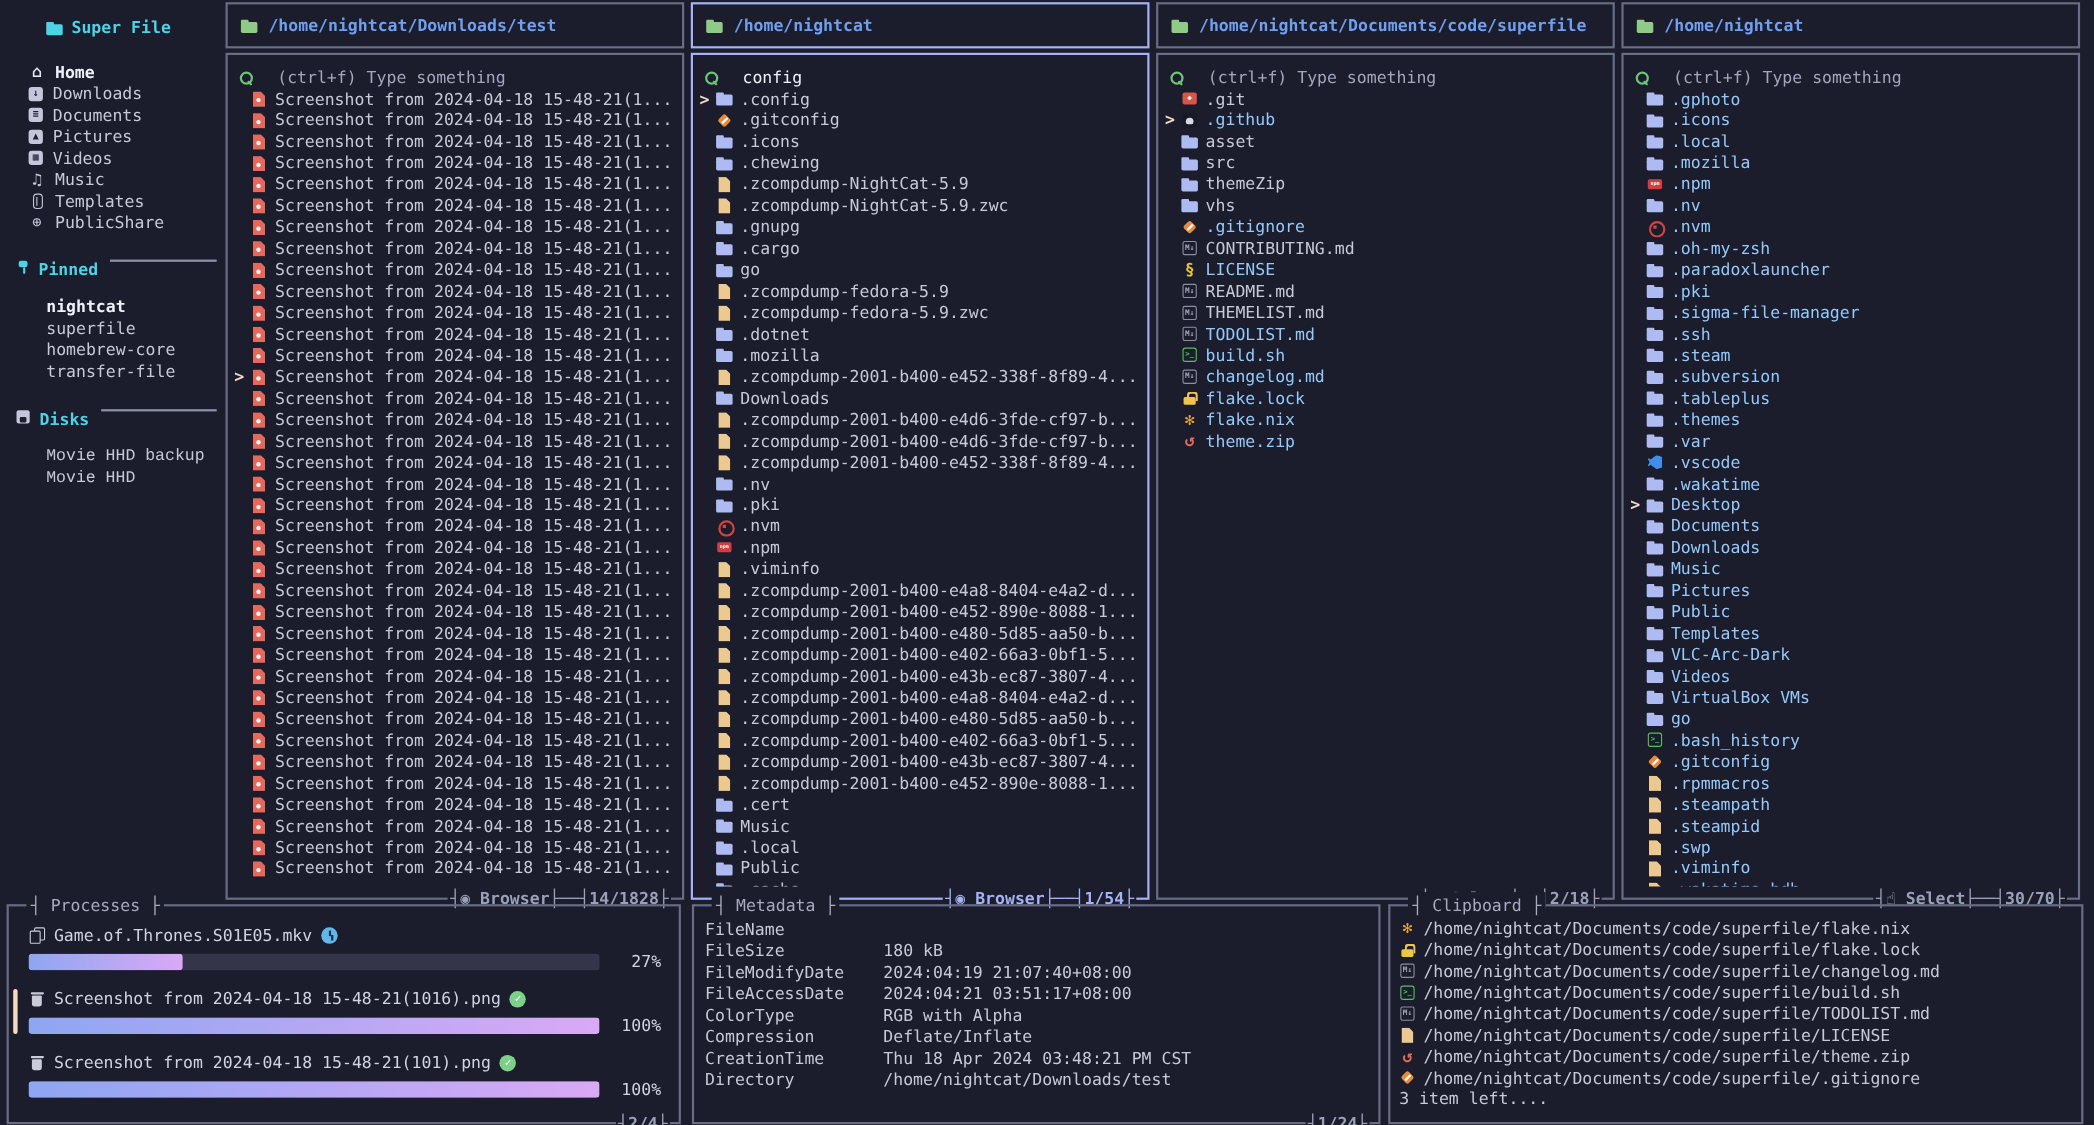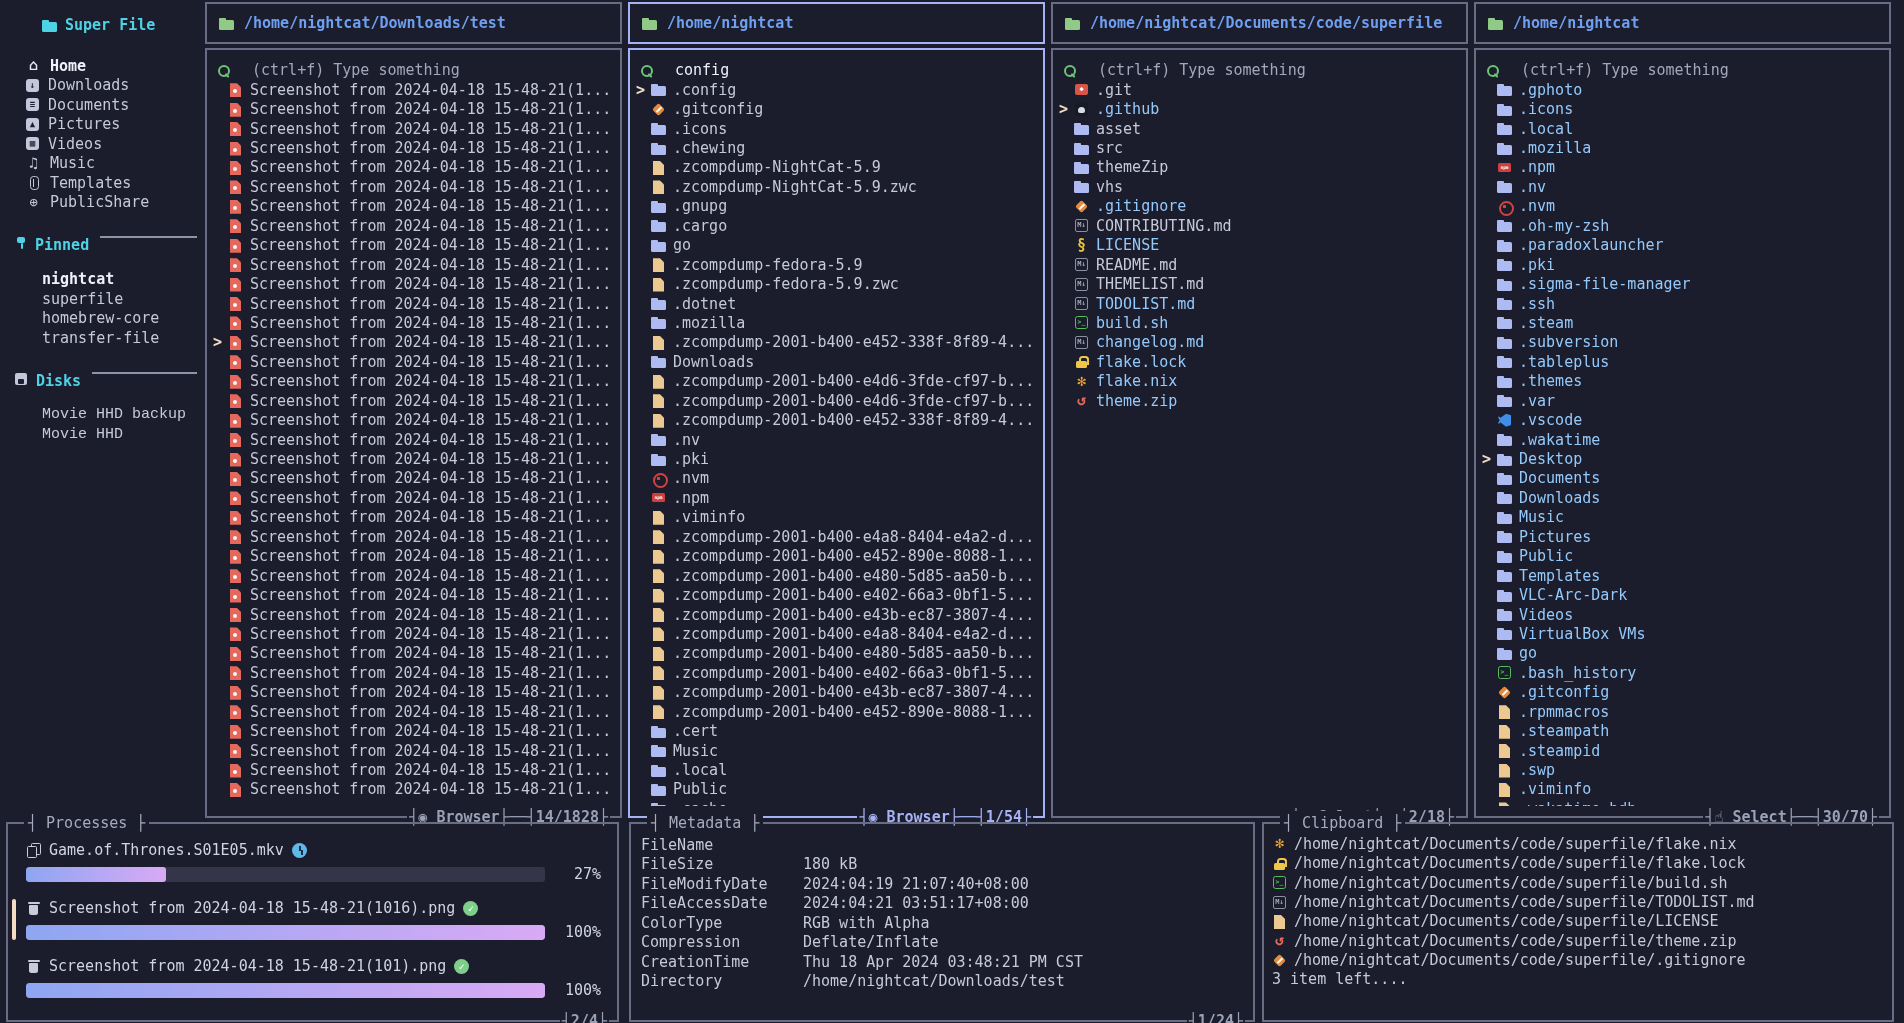--- a/index.html
+++ b/index.html
@@ -997,20 +997,24 @@
     <div id="clip-rows">
         <div class="crow">
           <span class="gl gl-nix">✻</span>
           <span>/home/nightcat/Documents/code/superfile/flake.nix</span>
         </div>
         <div class="crow">
           <span class="ic ic-lock"></span>
           <span>/home/nightcat/Documents/code/superfile/flake.lock</span>
         </div>
         <div class="crow">
+          <span class="ic ic-md"></span>
+          <span>/home/nightcat/Documents/code/superfile/changelog.md</span>
+        </div>
+        <div class="crow">
           <span class="ic ic-term"></span>
           <span>/home/nightcat/Documents/code/superfile/build.sh</span>
         </div>
         <div class="crow">
           <span class="ic ic-md"></span>
           <span>/home/nightcat/Documents/code/superfile/TODOLIST.md</span>
         </div>
         <div class="crow">
           <span class="ic ic-file"></span>
           <span>/home/nightcat/Documents/code/superfile/LICENSE</span>

